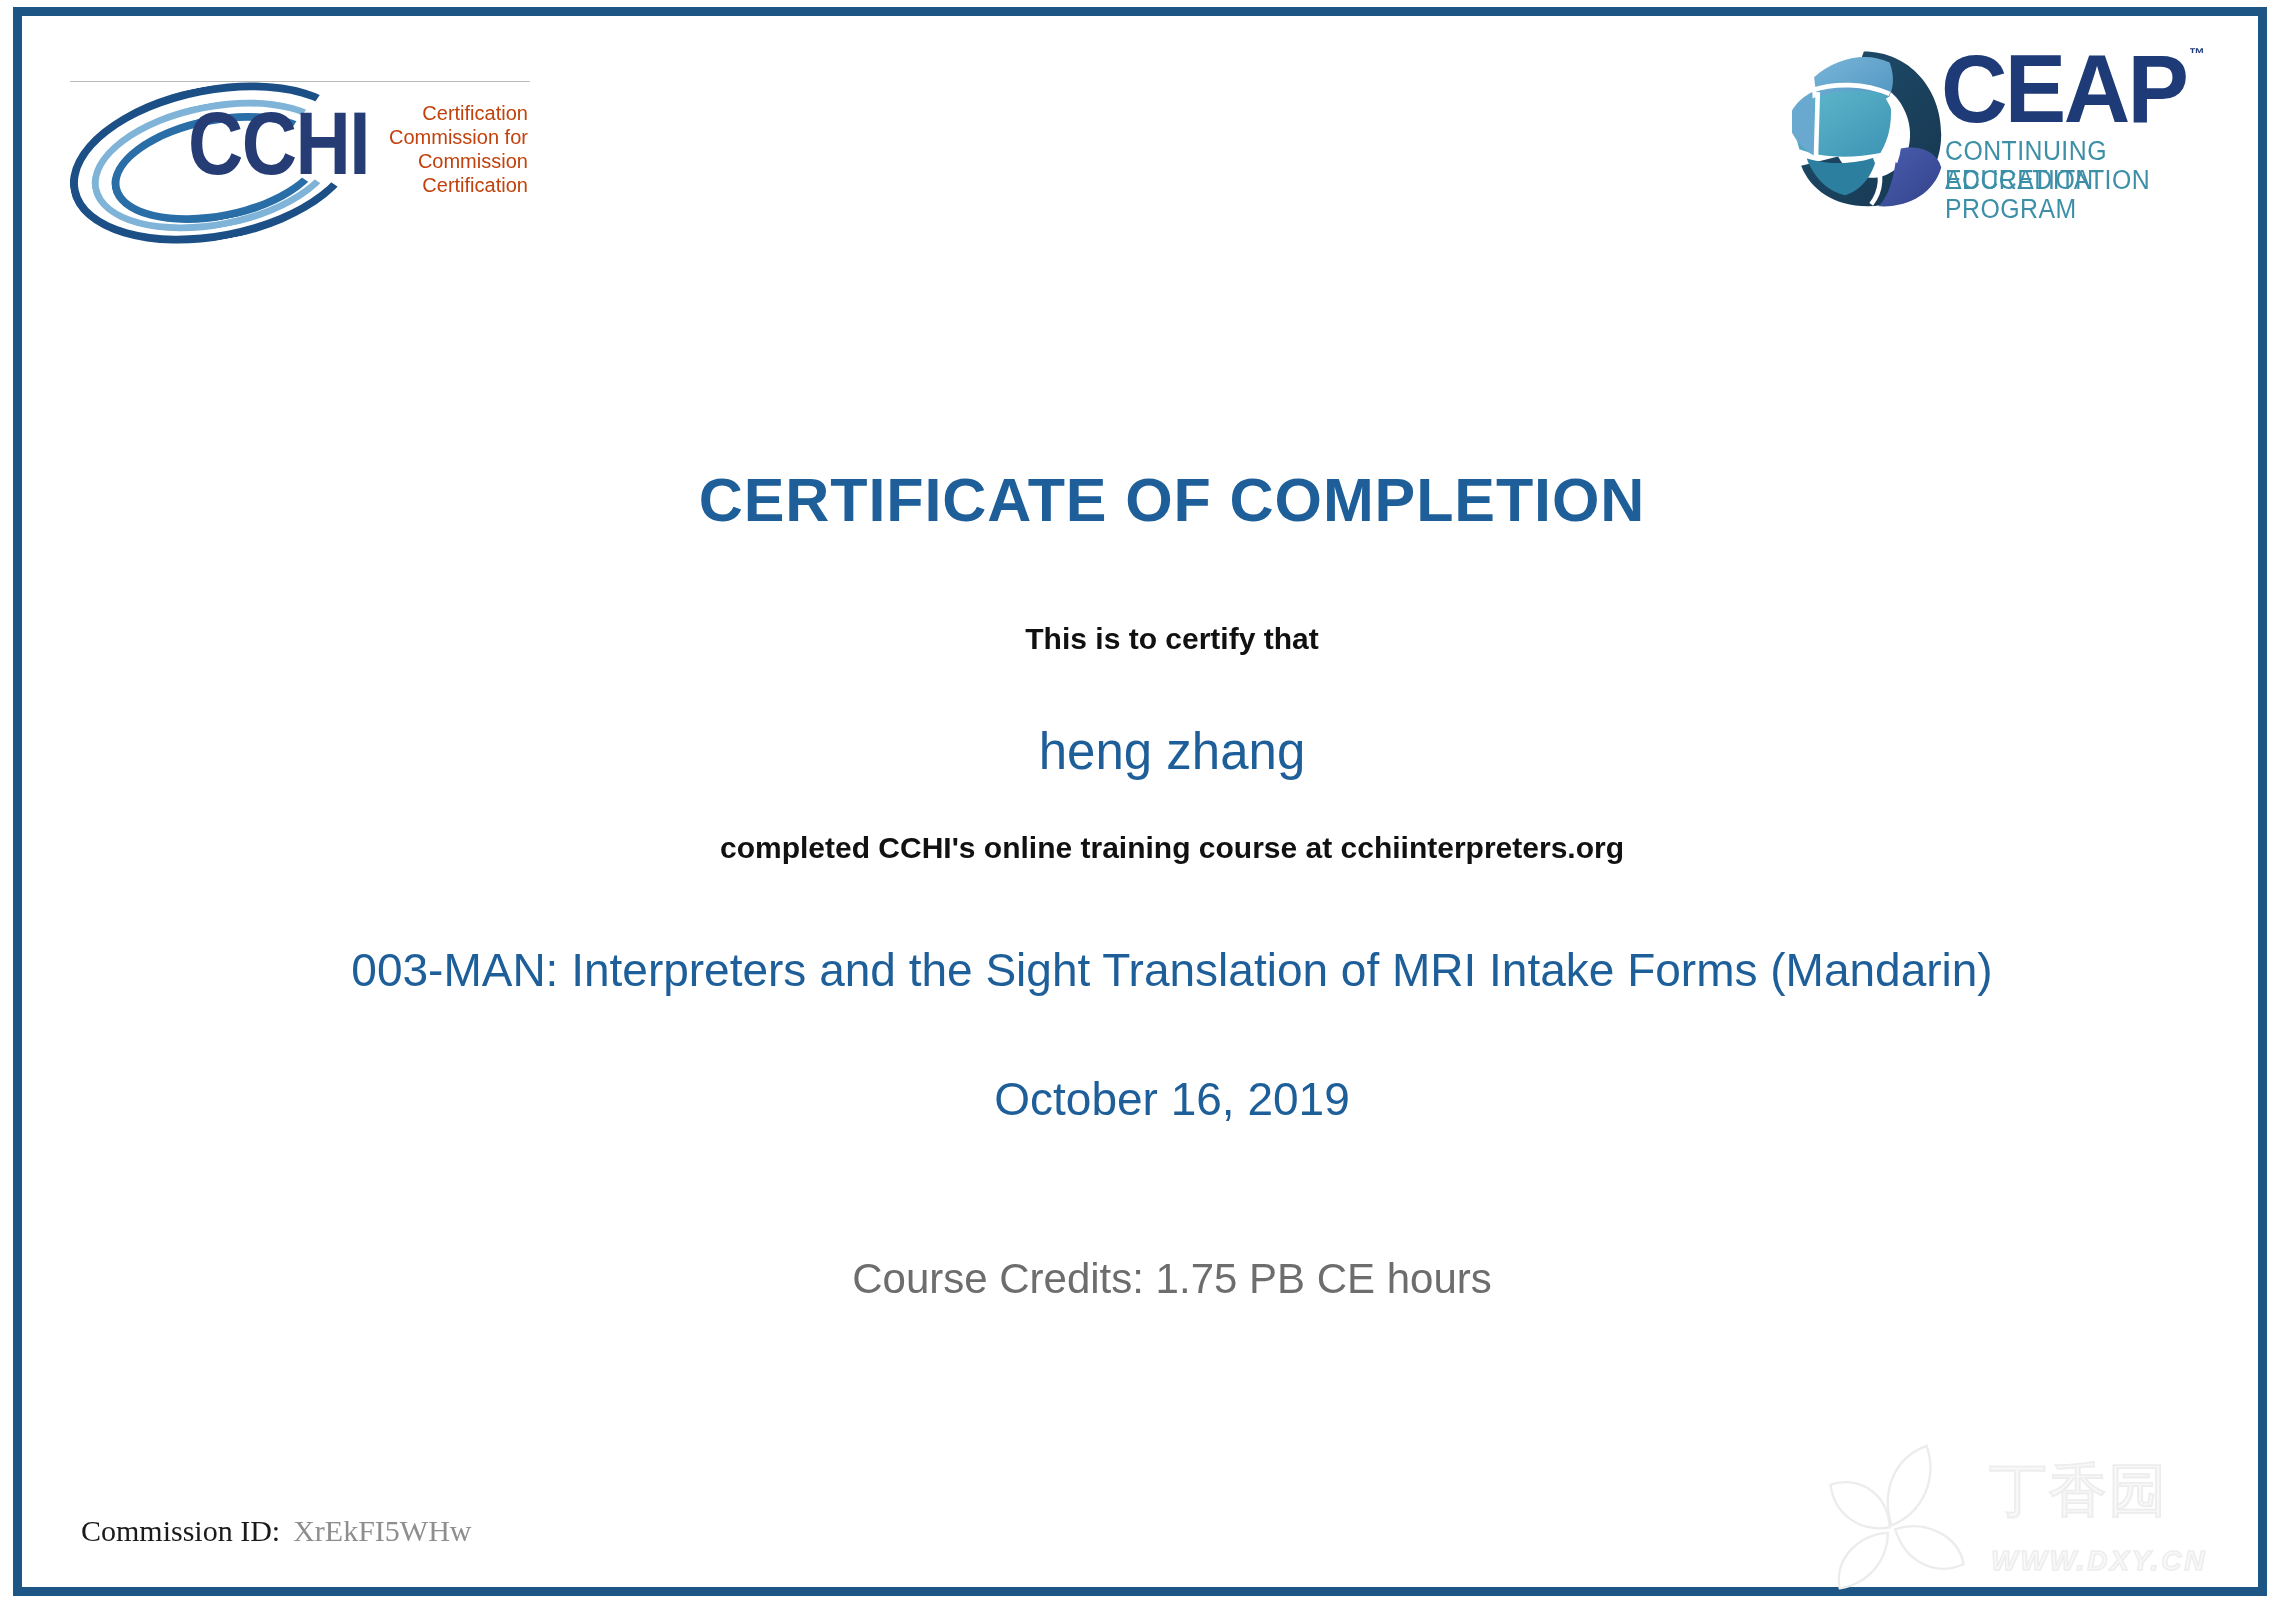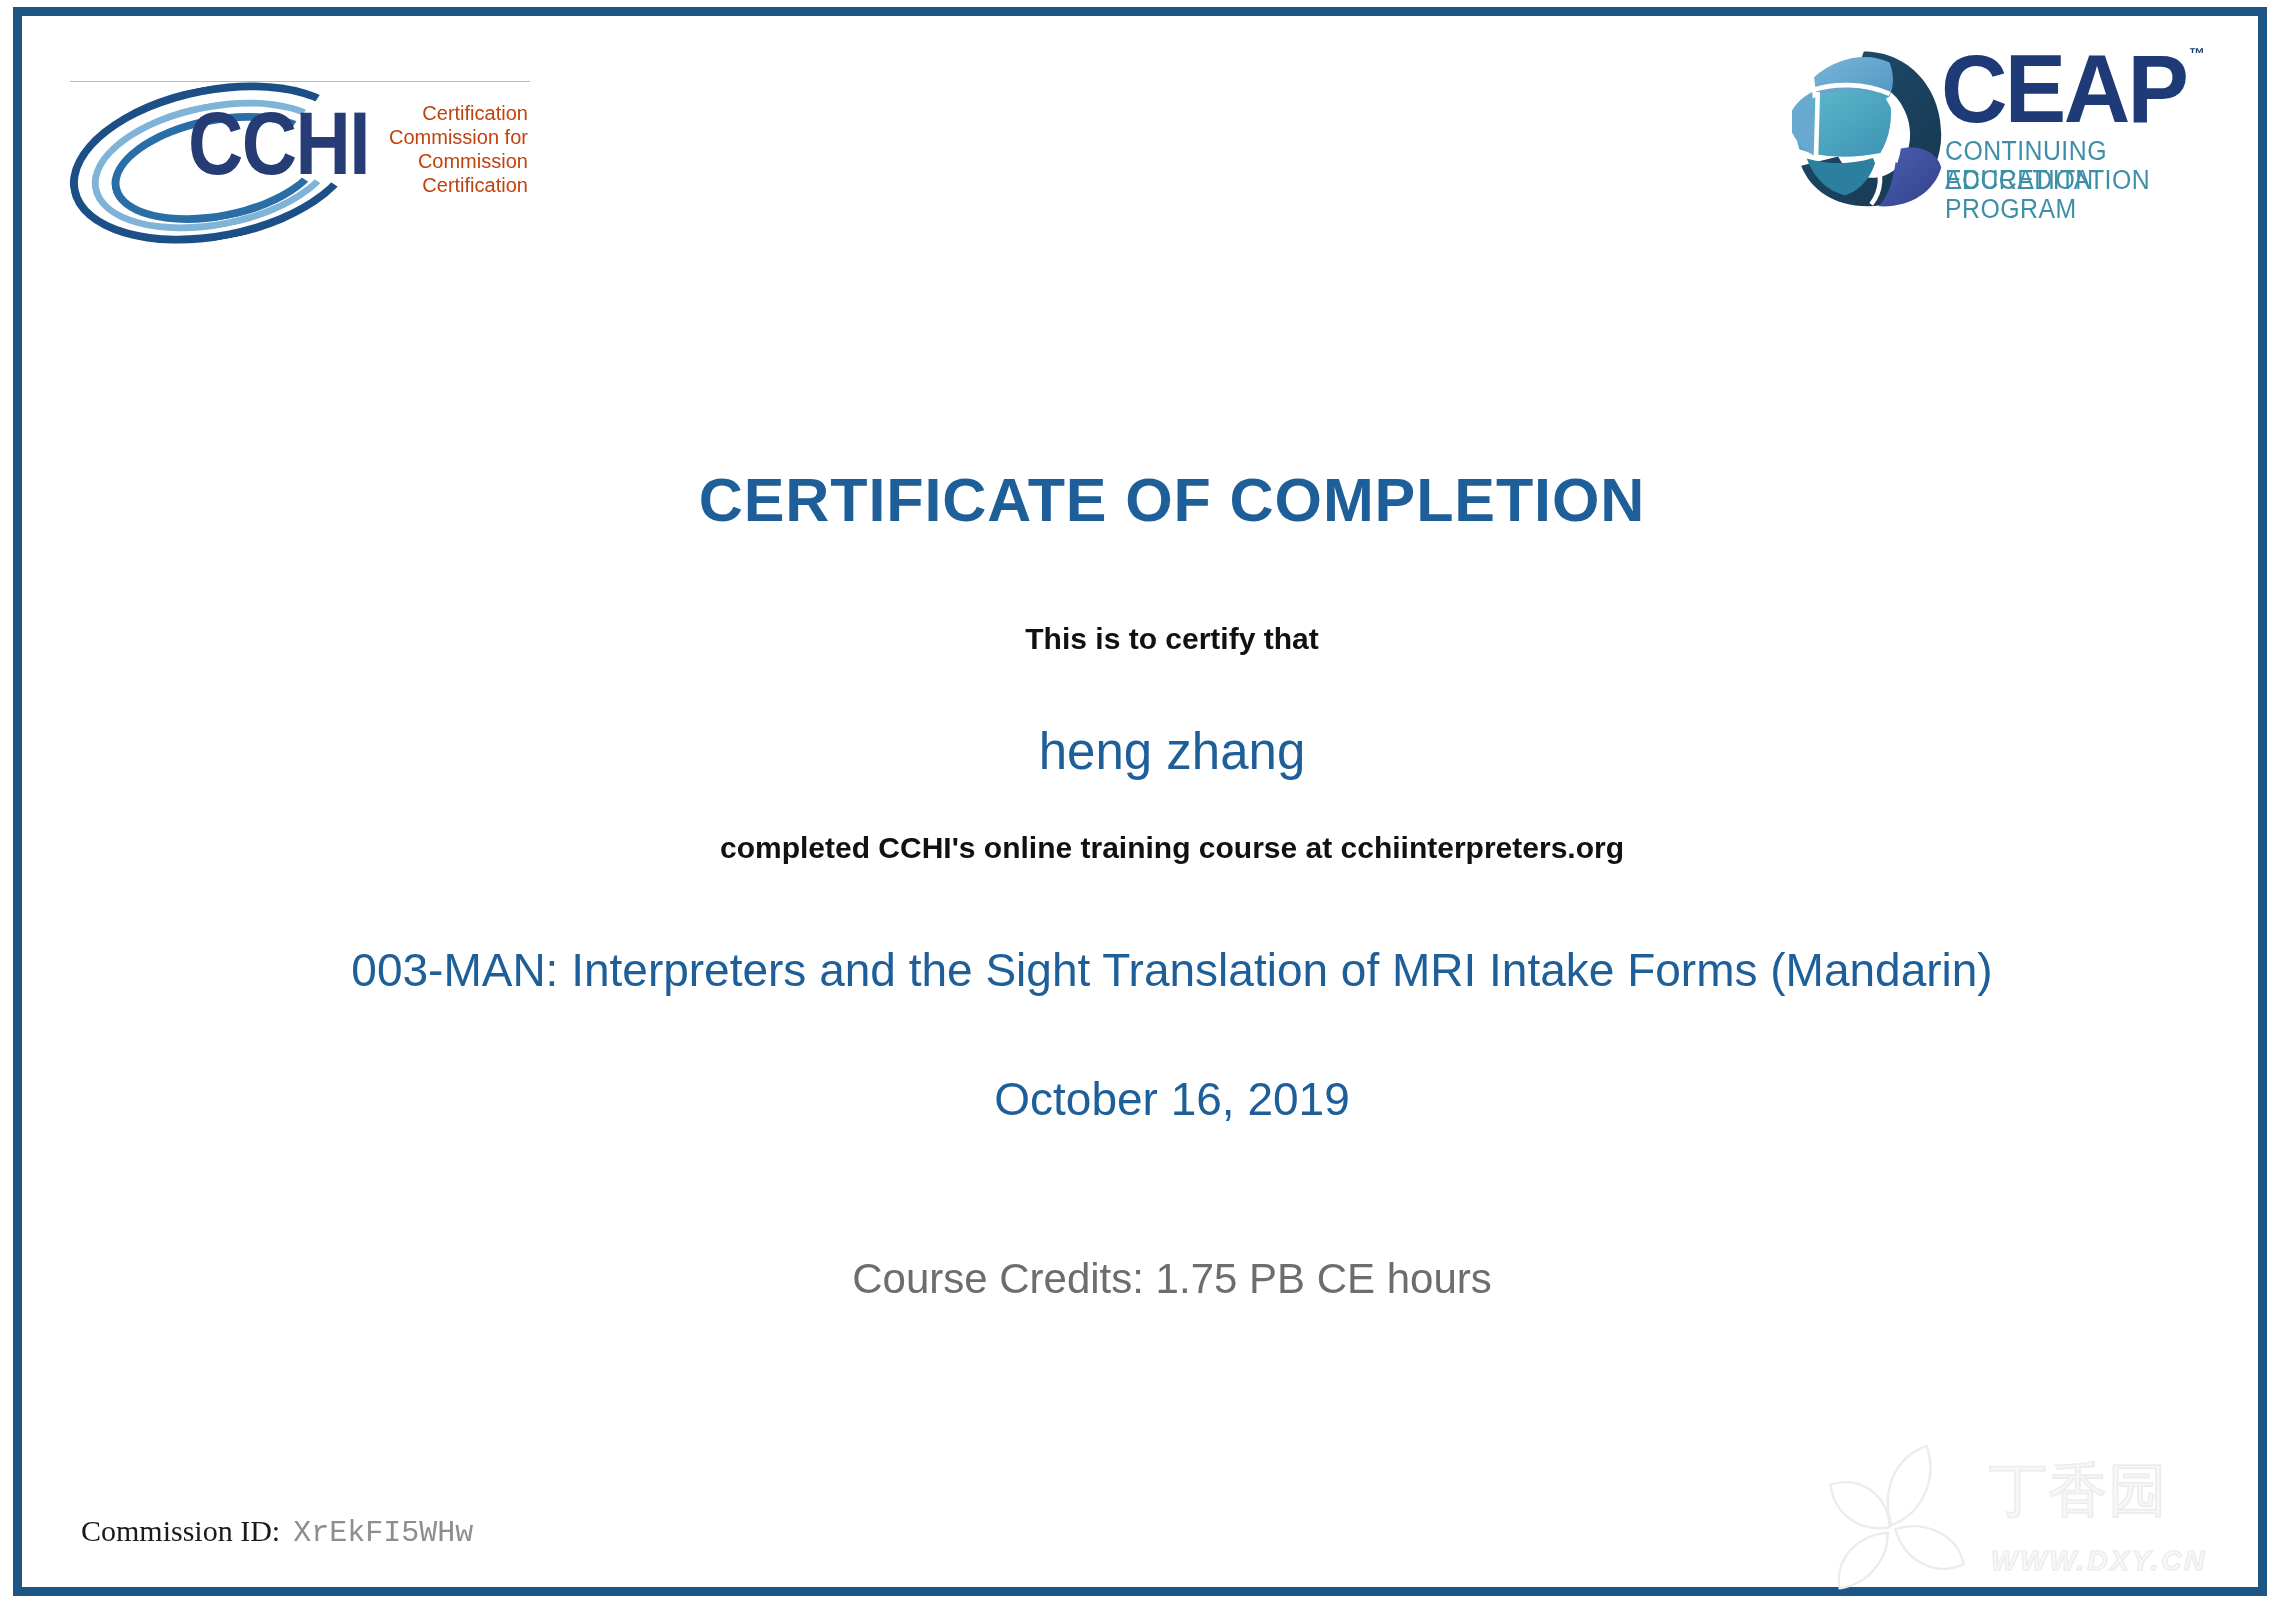--- a/index.html
+++ b/index.html
@@ -234,21 +234,20 @@
     left: 81px;
     top: 1514px;
     font-family: "Liberation Serif", serif;
     font-size: 30px;
     color: #1a1a1a;
     white-space: nowrap;
   }
   #certificate-id-value {
     color: #8e8e8e;
     margin-left: 13px;
-    font-family: Liberation Mono, monospace;
   }
 
   
   #watermark {
     position: absolute;
     left: 1823px;
     top: 1440px;
     width: 434px;
     height: 152px;
     opacity: 1;

